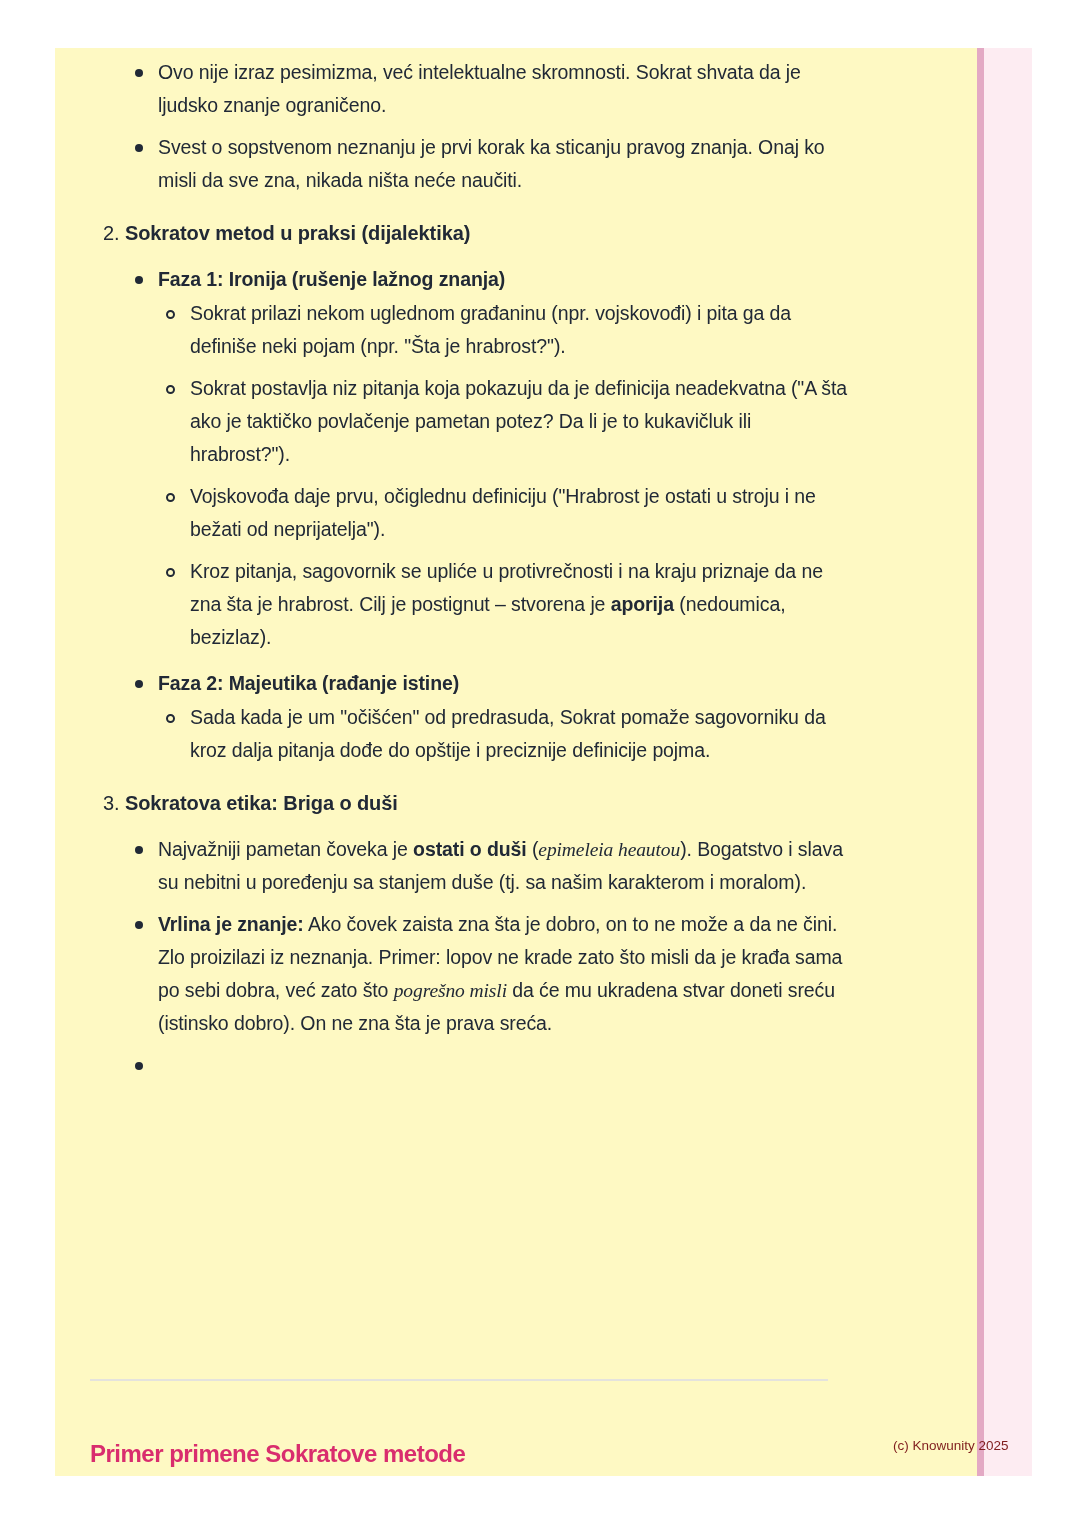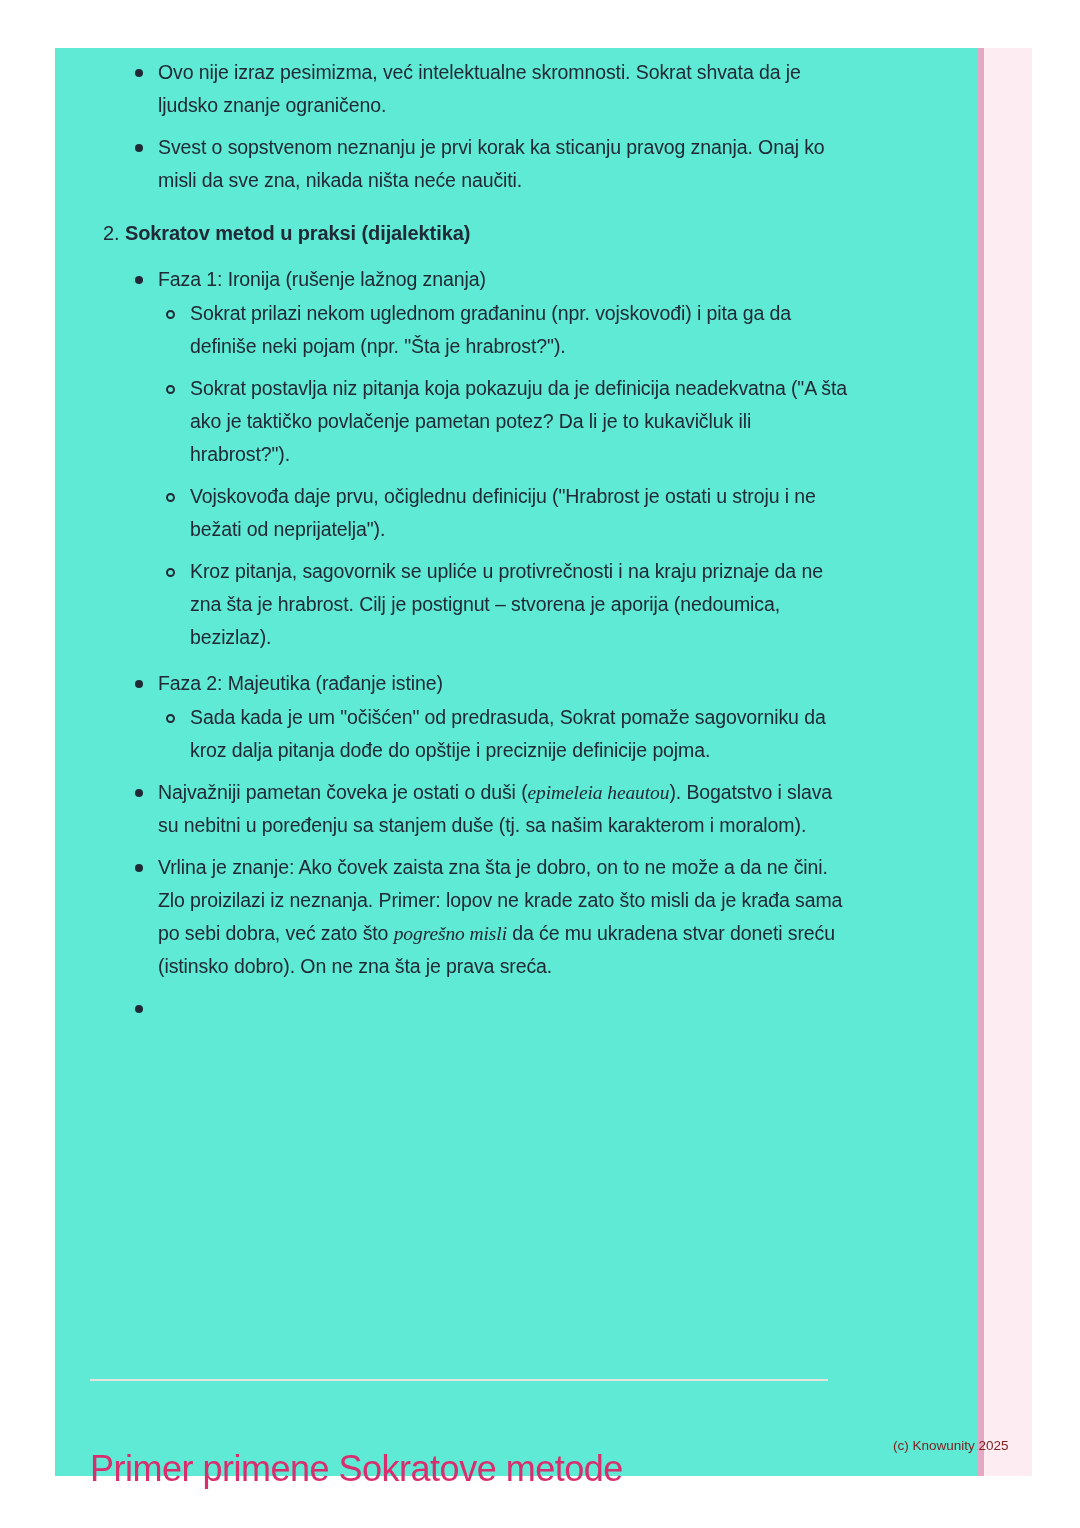--- a/index.html
+++ b/index.html
@@ -14,21 +14,21 @@
     font-family: "Liberation Sans", sans-serif;
     color: #212936;
     overflow: hidden;
   }
   .card {
     position: absolute;
     left: 55px;
     top: 48px;
     width: 922px;
     height: 1428px;
-    background: #5eead4;
+    background: #fef9c3;
   }
   .stripe {
     position: absolute;
     left: 977px;
     top: 48px;
     width: 48px;
     height: 1428px;
     background: #fdecf2;
     border-left: 7px solid #e3a9c4;
   }
@@ -68,36 +68,36 @@
     border-radius: 50%;
     border: 2px solid #212936;
     background: transparent;
   }
   .num-heading {
     margin: 20px 0 13px 0;
     font-size: 20px;
   }
   .num-heading .num { font-weight: 400; }
   .num-heading .ttl { font-weight: 700; margin-top: 18px; }
-  .b { font-weight: 400; }
+  .b { font-weight: 700; }
   .i { font-style: italic; font-family: Liberation Serif, serif; }
   .divider {
     position: absolute;
     left: 35px;
     top: 1331px;
     width: 738px;
     height: 2px;
     background: #e4e3dd;
   }
   .page-heading {
     position: absolute;
     left: 35px;
     top: 1376px;
-    font-size: 36px;
-    font-weight: 400;
+    font-size: 24px;
+    font-weight: 700;
     letter-spacing: -0.5px;
     color: #d92d6e;
     white-space: nowrap;
   }
   .watermark {
     position: absolute;
     left: 893px;
     top: 1438px;
     font-size: 13.5px;
     color: #7f1d1d;
@@ -113,20 +113,21 @@
       <div class="item lvl1"><span class="marker dot"></span><span class="txt"><span>Ovo nije izraz pesimizma, već intelektualne skromnosti. Sokrat shvata da je ljudsko znanje ograničeno.</span></span></div>
       <div class="item lvl1"><span class="marker dot"></span><span class="txt"><span>Svest o sopstvenom neznanju je prvi korak ka sticanju pravog znanja. Onaj ko misli da sve zna, nikada ništa neće naučiti.</span></span></div>
       <div class="num-heading"><span class="num">2. </span><span class="ttl">Sokratov metod u praksi (dijalektika)</span></div>
       <div class="item lvl1 phase"><span class="marker dot"></span><span class="txt"><span class="b ">Faza 1: Ironija (rušenje lažnog znanja)</span></span></div>
       <div class="item lvl2"><span class="marker ring"></span><span class="txt"><span>Sokrat prilazi nekom uglednom građaninu (npr. vojskovođi) i pita ga da definiše neki pojam (npr. "Šta je hrabrost?").</span></span></div>
       <div class="item lvl2"><span class="marker ring"></span><span class="txt"><span>Sokrat postavlja niz pitanja koja pokazuju da je definicija neadekvatna ("A šta ako je taktičko povlačenje pametan potez? Da li je to kukavičluk ili hrabrost?").</span></span></div>
       <div class="item lvl2"><span class="marker ring"></span><span class="txt"><span>Vojskovođa daje prvu, očiglednu definiciju ("Hrabrost je ostati u stroju i ne bežati od neprijatelja").</span></span></div>
       <div class="item lvl2"><span class="marker ring"></span><span class="txt"><span>Kroz pitanja, sagovornik se upliće u protivrečnosti i na kraju priznaje da ne zna šta je hrabrost. Cilj je postignut – stvorena je </span><span class="b ">aporija</span><span> (nedoumica, bezizlaz).</span></span></div>
       <div class="item lvl1 phase"><span class="marker dot"></span><span class="txt"><span class="b ">Faza 2: Majeutika (rađanje istine)</span></span></div>
       <div class="item lvl2"><span class="marker ring"></span><span class="txt"><span>Sada kada je um "očišćen" od predrasuda, Sokrat pomaže sagovorniku da kroz dalja pitanja dođe do opštije i preciznije definicije pojma.</span></span></div>
+      <div class="num-heading"><span class="num">3. </span><span class="ttl">Sokratova etika: Briga o duši</span></div>
       <div class="item lvl1"><span class="marker dot"></span><span class="txt"><span>Najvažniji pametan čoveka je </span><span class="b ">ostati o duši</span><span> (</span><span class="i">epimeleia heautou</span><span>). Bogatstvo i slava su nebitni u poređenju sa stanjem duše (tj. sa našim karakterom i moralom).</span></span></div>
       <div class="item lvl1"><span class="marker dot"></span><span class="txt"><span class="b ">Vrlina je znanje:</span><span> Ako čovek zaista zna šta je dobro, on to ne može a da ne čini. Zlo proizilazi iz neznanja. Primer: lopov ne krade zato što misli da je krađa sama po sebi dobra, već zato što </span><span class="i">pogrešno misli</span><span> da će mu ukradena stvar doneti sreću (istinsko dobro). On ne zna šta je prava sreća.</span></span></div>
       <div class="item lvl1"><span class="marker dot"></span></div>
     </div>
   <div class="divider"></div>
   <h1 class="page-heading">Primer primene Sokratove metode</h1>
 </div>
 
 <div class="stripe"></div>
 

